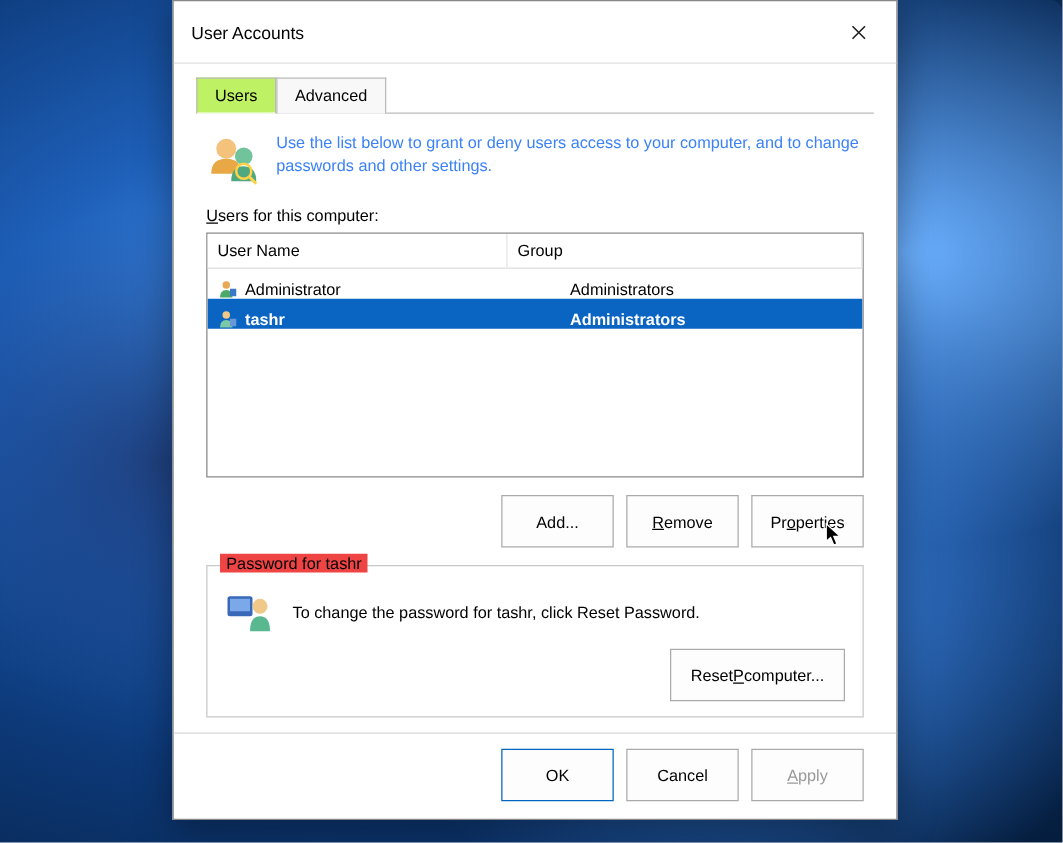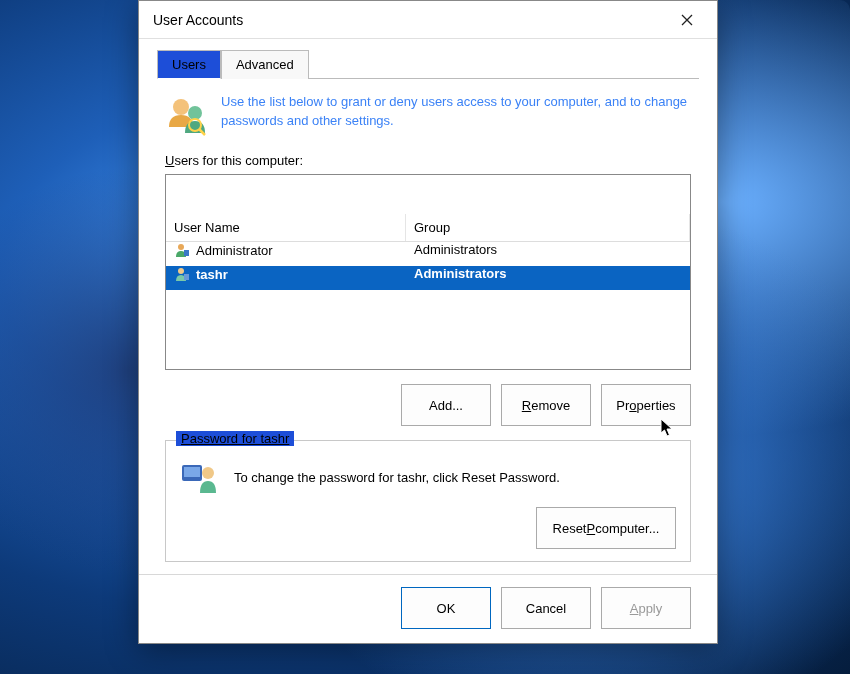--- a/index.html
+++ b/index.html
@@ -21,21 +21,21 @@
     .window {
       position: absolute;
       left: 138px; top: 0px;
       width: 580px;
       background: #ffffff;
       border: 1px solid #888;
       box-shadow: 0 6px 30px rgba(0,0,0,.4);
       display: flex; flex-direction: column;
     }
     .titlebar {
-      height: 38px;
+      height: 50px;
       display: flex; align-items: center;
       padding: 0 8px 0 14px;
       border-bottom: 1px solid #e0e0e0;
     }
     .title-text { font-size: 14px; color: #000; flex: 1; }
     .close-btn {
       width: 44px; height: 30px;
       display: flex; align-items: center; justify-content: center;
       cursor: pointer; font-size: 14px; color: #333;
     }
@@ -49,21 +49,21 @@
       padding: 6px 14px;
       border: 1px solid #bbb;
       border-bottom: none;
       background: #f8f8f8;
       margin-right: 0px;
       position: relative;
       top: 1px;
       cursor: pointer;
     }
     .tab.active {
-      background: #1d4ed8;
+      background: #bef264;
       border-bottom: 1px solid #fff;
     }
     .intro-row {
       display: flex; align-items: flex-start; gap: 12px;
       margin: 0 8px 16px 8px;
     }
     .users-icon-large { width: 44px; height: 44px; flex-shrink: 0; }
     .intro-text { font-size: 13px; line-height: 1.45; color: #3b82f6; }
     .list-label { margin: 16px 8px 6px 8px; font-size: 13px; }
     .list-label .ul { text-decoration: underline; }
@@ -77,26 +77,26 @@
     }
     .lv-head {
       display: flex;
       background: #fff;
       border-bottom: 1px solid #ddd;
       font-size: 13px;
     }
     .lv-head .col {
       padding: 6px 8px;
       border-right: 1px solid #e5e5e5;
-      margin-top: 39px;
     }
     .lv-body { flex: 1; }
     .lv-row {
-      display: flex; align-items: flex-start;
+      display: flex; align-items: flex-end;
       height: 24px;
+      gap: 42px;
     }
     .lv-row.selected { background: #0a64c2; color: #ffffff; font-weight: bold; }
     .lv-row .col { padding: 0 8px; display: flex; align-items: center; gap: 6px; }
     .col-name { width: 240px; }
     .col-group { flex: 1; }
     .user-icon-small { width: 16px; height: 16px; flex-shrink: 0; }
     .btn-row {
       display: flex; justify-content: flex-end; gap: 10px;
       margin: 14px 8px 14px 8px;
     }
@@ -112,21 +112,21 @@
     .btn.default { border: 1.5px solid #0067c0; }
     .btn.disabled { color: #9a9a9a; cursor: default; }
     .groupbox {
       margin: 6px 8px 8px 8px;
       border: 1px solid #c8c8c8;
       position: relative;
       padding: 18px 14px 12px 14px;
     }
     .groupbox-title {
       position: absolute; top: -10px; left: 10px;
-      background: #1d4ed8; padding: 0 5px; font-size: 13px; text-decoration: underline;
+      background: #ef4444; padding: 0 5px; font-size: 13px;
     }
     .pw-row { display: flex; align-items: center; gap: 14px; margin-bottom: 12px; }
     .pw-icon { width: 40px; height: 36px; flex-shrink: 0; }
     .pw-btn-row { display: flex; justify-content: flex-end; }
     .divider { height: 1px; background: #d8d8d8; margin: 12px -18px 12px -18px; }
     .dialog-btns {
       display: flex; justify-content: flex-end; gap: 10px;
       padding-right: 8px;
     }
     .u { text-decoration: underline; }

